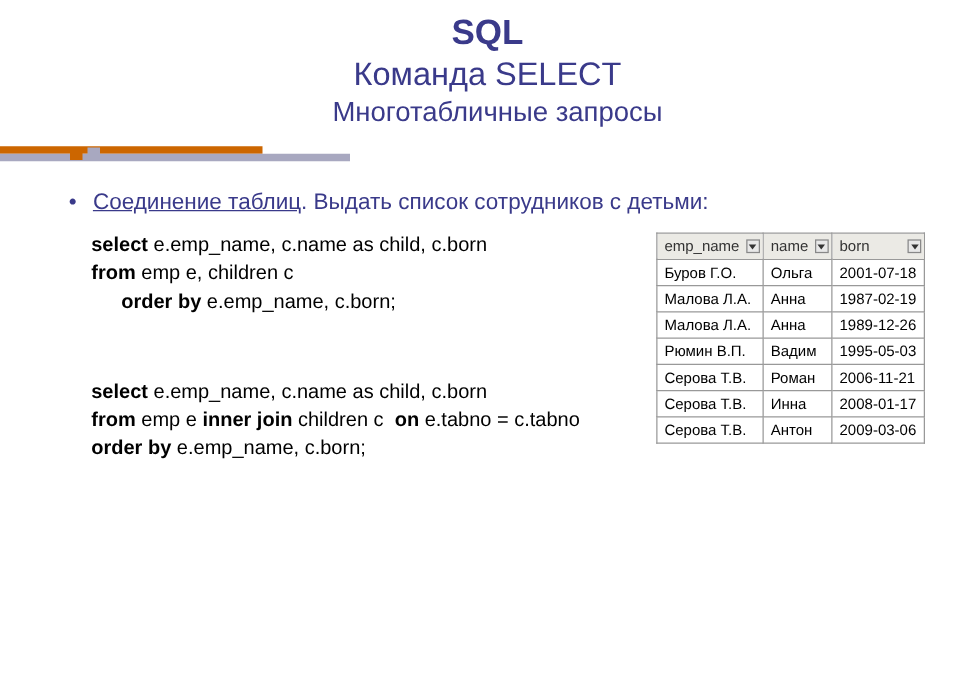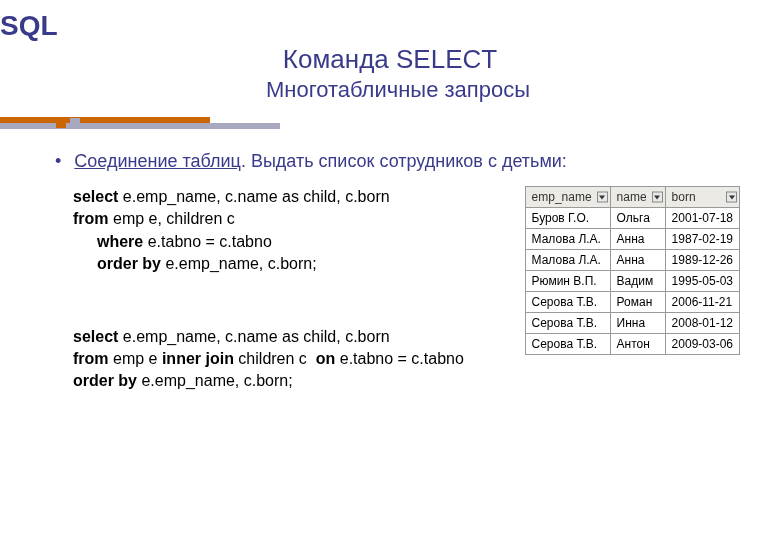--- a/index.html
+++ b/index.html
@@ -10,20 +10,21 @@
     font-family: Arial, sans-serif;
     background: #fff;
     position: relative;
     overflow: hidden;
   }
   .header {
     position: relative;
     padding-top: 10px;
   }
   .title-main {
+    text-align: center;
     font-size: 28px;
     font-weight: bold;
     color: #3a3a8a;
     margin: 0;
   }
   .title-sub1 {
     text-align: center;
     font-size: 26px;
     color: #3a3a8a;
     margin: 2px 0;
@@ -152,21 +153,20 @@
   <div class="bullet-line">
     <span class="bullet">•</span>
     <span class="underline">Соединение таблиц</span><span>. Выдать список сотрудников с детьми:</span>
   </div>
 
   <div class="main-area">
     <div style="flex:1">
       <div class="code-block">
         <div class="line"><span class="kw">select</span><span> e.emp_name, c.name as child, c.born</span></div>
         <div class="line"><span class="kw">from</span><span> emp e, children c</span></div>
-        <div class="line indent1"><span class="kw">where</span><span> e.tabno = c.tabno</span></div>
         <div class="line indent1"><span class="kw">order by</span><span> e.emp_name, c.born;</span></div>
       </div>
 
       <div class="code-block second-code">
         <div class="line"><span class="kw">select</span><span> e.emp_name, c.name as child, c.born</span></div>
         <div class="line"><span class="kw">from</span><span> emp e </span><span class="kw">inner join</span><span> children c  </span><span class="kw">on</span><span> e.tabno = c.tabno</span></div>
         <div class="line"><span class="kw">order by</span><span> e.emp_name, c.born;</span></div>
       </div>
     </div>
 
@@ -201,21 +201,21 @@
               <td>1995-05-03</td>
             </tr>
             <tr>
               <td>Серова Т.В.</td>
               <td>Роман</td>
               <td>2006-11-21</td>
             </tr>
             <tr>
               <td>Серова Т.В.</td>
               <td>Инна</td>
-              <td>2008-01-12</td>
+              <td>2008-01-17</td>
             </tr>
             <tr>
               <td>Серова Т.В.</td>
               <td>Антон</td>
               <td>2009-03-06</td>
             </tr>
           </tbody>
       </table>
     </div>
   </div>

